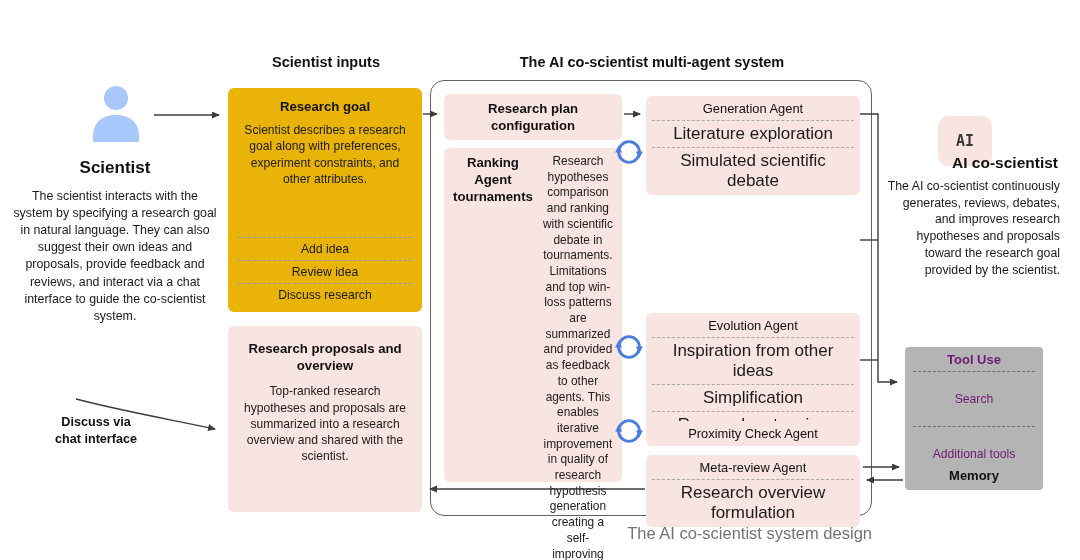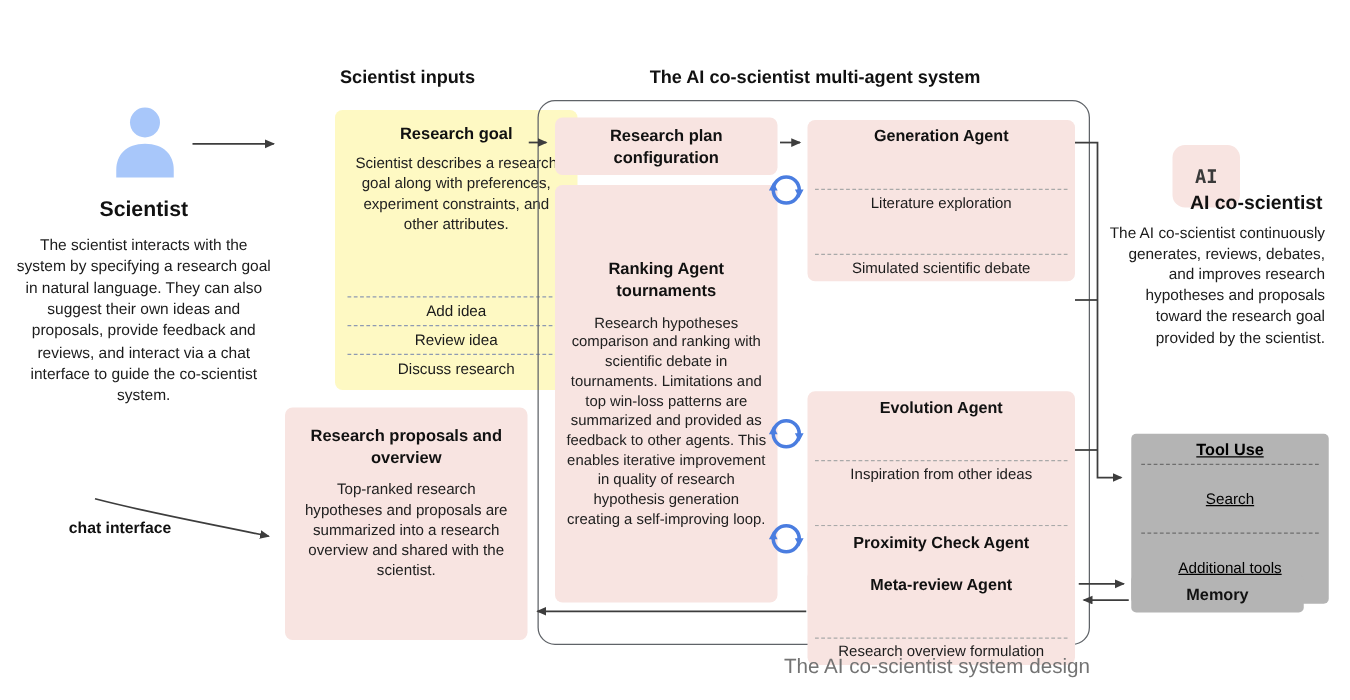--- a/index.html
+++ b/index.html
@@ -2,21 +2,21 @@
 <html><head>
 <meta charset="utf-8">
 <style>
   * { margin:0; padding:0; box-sizing:border-box; }
   html,body { background:#fff; }
   body { font-family:"Liberation Sans","DejaVu Sans",sans-serif; color:#1b1b1b; }
   #canvas { position:relative; width:1080px; height:560px; background:#fff; overflow:hidden; }
   .abs { position:absolute; }
   .hdr { position:absolute; font-weight:bold; font-size:14.5px; text-align:center; color:#111; }
   .box { position:absolute; border-radius:6px; }
-  .blue { background:#fef9c3;margin-left:40px; }
+  .blue { background:#eab308; }
   .pink { background:#f8e4e1; }
   .gray { background:#b4b4b4; }
   .box-title { font-weight:bold; font-size:13.2px; text-align:center; color:#111; line-height:1.3; }
   .box-text { font-size:12.1px; text-align:center; color:#202020; line-height:1.34; }
 
   
   #person { left:88px; top:82px; width:56px; height:62px; }
   #sci-title { left:20px; top:158px; width:190px; font-size:17px; font-weight:bold; text-align:center; color:#111; }
   #sci-desc { left:12px; top:188px; width:206px; font-size:12.4px; line-height:1.38; text-align:center; }
   #discuss { left:22px; top:414px; width:148px; font-size:12.6px; font-weight:bold; text-align:center; line-height:1.32; color:#111; }
@@ -27,42 +27,42 @@
   #goal-box .box-title { margin-bottom:7px; }
   #goal-actions { margin-top:auto; }
   #goal-box .row { border-top:1px dashed #8e9ab2; padding:4px 0; font-size:12.2px; text-align:center; }
   #proposals-box { left:228px; top:326px; width:194px; height:186px; padding:14px 10px; }
   #proposals-box .box-title { margin-bottom:9px; }
 
   
   #system-hdr { left:452px; top:54px; width:400px; }
   #sys-container { left:430px; top:80px; width:442px; height:436px; border:1.5px solid #5f6368; border-radius:14px; }
   #plan-box { left:444px; top:94px; width:178px; height:46px; display:flex; align-items:center; justify-content:center; padding:2px 16px; }
-  #ranking-box { left:444px; top:148px; width:178px; height:334px; display:flex; flex-direction:column; justify-content:center; gap:10px; padding:6px 9px; }
+  #ranking-box { left:444px; top:148px; width:178px; height:334px; display:flex; flex-direction:row; justify-content:center; gap:10px; padding:6px 9px; }
   #ranking-box .box-text { font-size:11.9px; line-height:1.32; }
 
   .agent { position:absolute; left:646px; width:214px; background:#f8e4e1; border-radius:6px; padding:0 6px 1px; }
-  .agent-h { font-weight:bold; font-size:12.9px; text-align:center; padding:5px 0 4px; color:#111; }
-  .agent .row { border-top:1px dashed #a9a9a9; padding:3px 0; font-size:12px; text-align:center;margin-top:31px; }
+  .agent-h { font-weight:normal; font-size:12.9px; text-align:center; padding:5px 0 4px; color:#111; }
+  .agent .row { border-top:1px dashed #a9a9a9; padding:3px 0; font-size:17px; text-align:center; }
   #agent-generation { top:96px; }
   #agent-reflection { top:182px; }
   #agent-evolution  { top:313px; }
   #agent-proximity  { top:421px; }
   #agent-meta       { top:455px; }
 
   .cycle { position:absolute; left:612px; width:34px; height:34px; }
   #cycle1 { top:135px; } #cycle2 { top:330px; } #cycle3 { top:414px; }
 
   
   #ai-icon { left:938px; top:90px; width:54px; height:50px; border-radius:10px; background:#f8e4e1;
              display:flex; align-items:center; justify-content:center;
              font-family:"DejaVu Sans Mono",monospace; font-weight:bold; font-size:15px; color:#3a3a3a;margin-top:26px; }
   #ai-title { left:888px; top:154px; width:170px; font-size:15.5px; font-weight:bold; text-align:right; color:#111; }
   #ai-desc { left:886px; top:178px; width:174px; font-size:12.3px; line-height:1.36; text-align:right; }
-  #tool-box { left:905px; top:347px; width:158px; border-radius:4px; padding:0 8px 2px; color:#000000;text-decoration:underline; }
+  #tool-box { left:905px; top:347px; width:138px; border-radius:4px; padding:0 8px 2px; color:#701a75; }
   .gray-h { font-weight:bold; font-size:13px; text-align:center; padding:5px 0 4px; }
   #tool-box .row { border-top:1px dashed #6e6e6e; padding:20px 0; font-size:12.2px; text-align:center; }
   #memory-box { left:905px; top:460px; width:138px; height:30px; border-radius:4px; display:flex;
                 align-items:center; justify-content:center; font-weight:bold; font-size:13px; color:#111; }
 
   #caption { left:430px; top:524px; width:442px; font-size:16.5px; text-align:right; color:#737373; }
 
   #overlay { position:absolute; left:0; top:0; pointer-events:none; }
 </style>
 </head>
@@ -72,20 +72,21 @@
 
   <div class="abs" id="person">
     <svg viewBox="0 0 56 62" width="56" height="62">
       <circle cx="28" cy="16" r="12" fill="#a8c7fa"></circle>
       <path d="M28 33 C13 33 5 42 5 54 L5 60 L51 60 L51 54 C51 42 43 33 28 33 Z" fill="#a8c7fa"></path>
     </svg>
   </div>
   <div class="abs" id="sci-desc">The scientist interacts with the system by specifying a research goal in natural language. They can also suggest their own ideas and proposals, provide feedback and reviews, and interact via a chat interface to guide the co-scientist system.</div>
   <div class="abs" id="sci-title">Scientist</div>
   <div class="abs" id="discuss">
+    <div>Discuss via</div>
     <div>chat interface</div>
   </div>
 
   <div class="hdr" id="inputs-hdr">Scientist inputs</div>
 
   <div class="box blue" id="goal-box">
     <div class="box-title">Research goal</div>
     <div class="box-text">Scientist describes a research goal along with preferences, experiment constraints, and other attributes.</div>
     <div id="goal-actions">
       <div class="row">Add idea</div>

